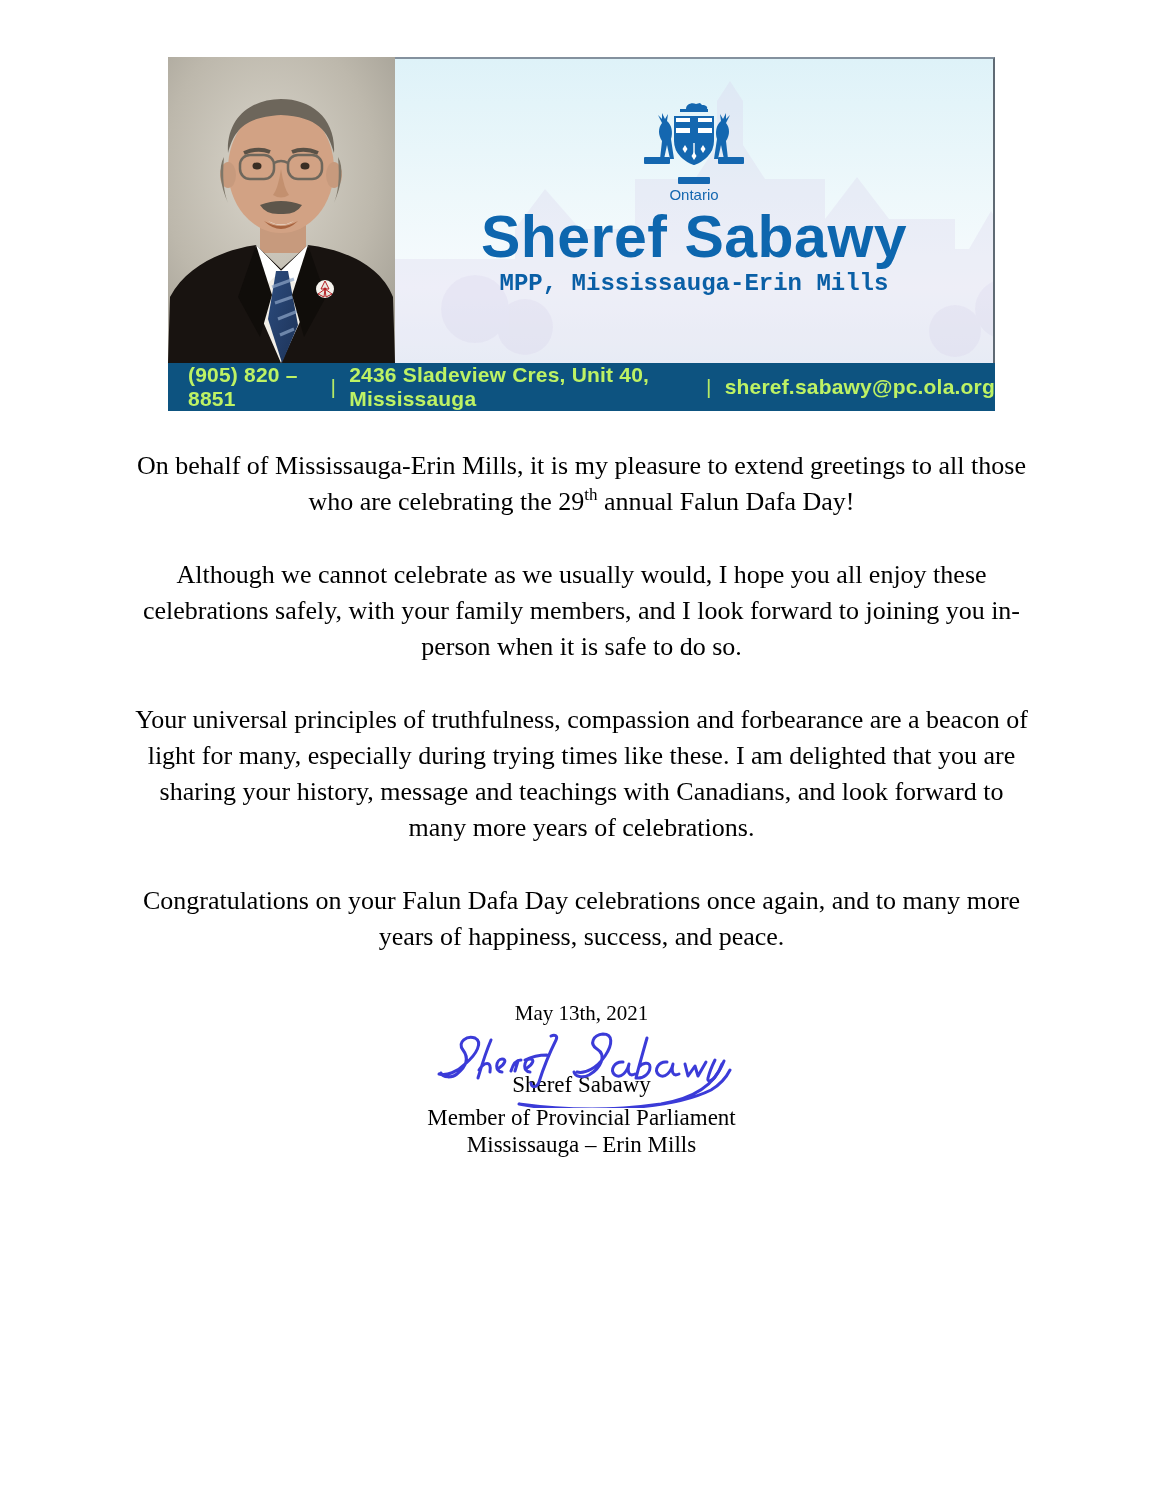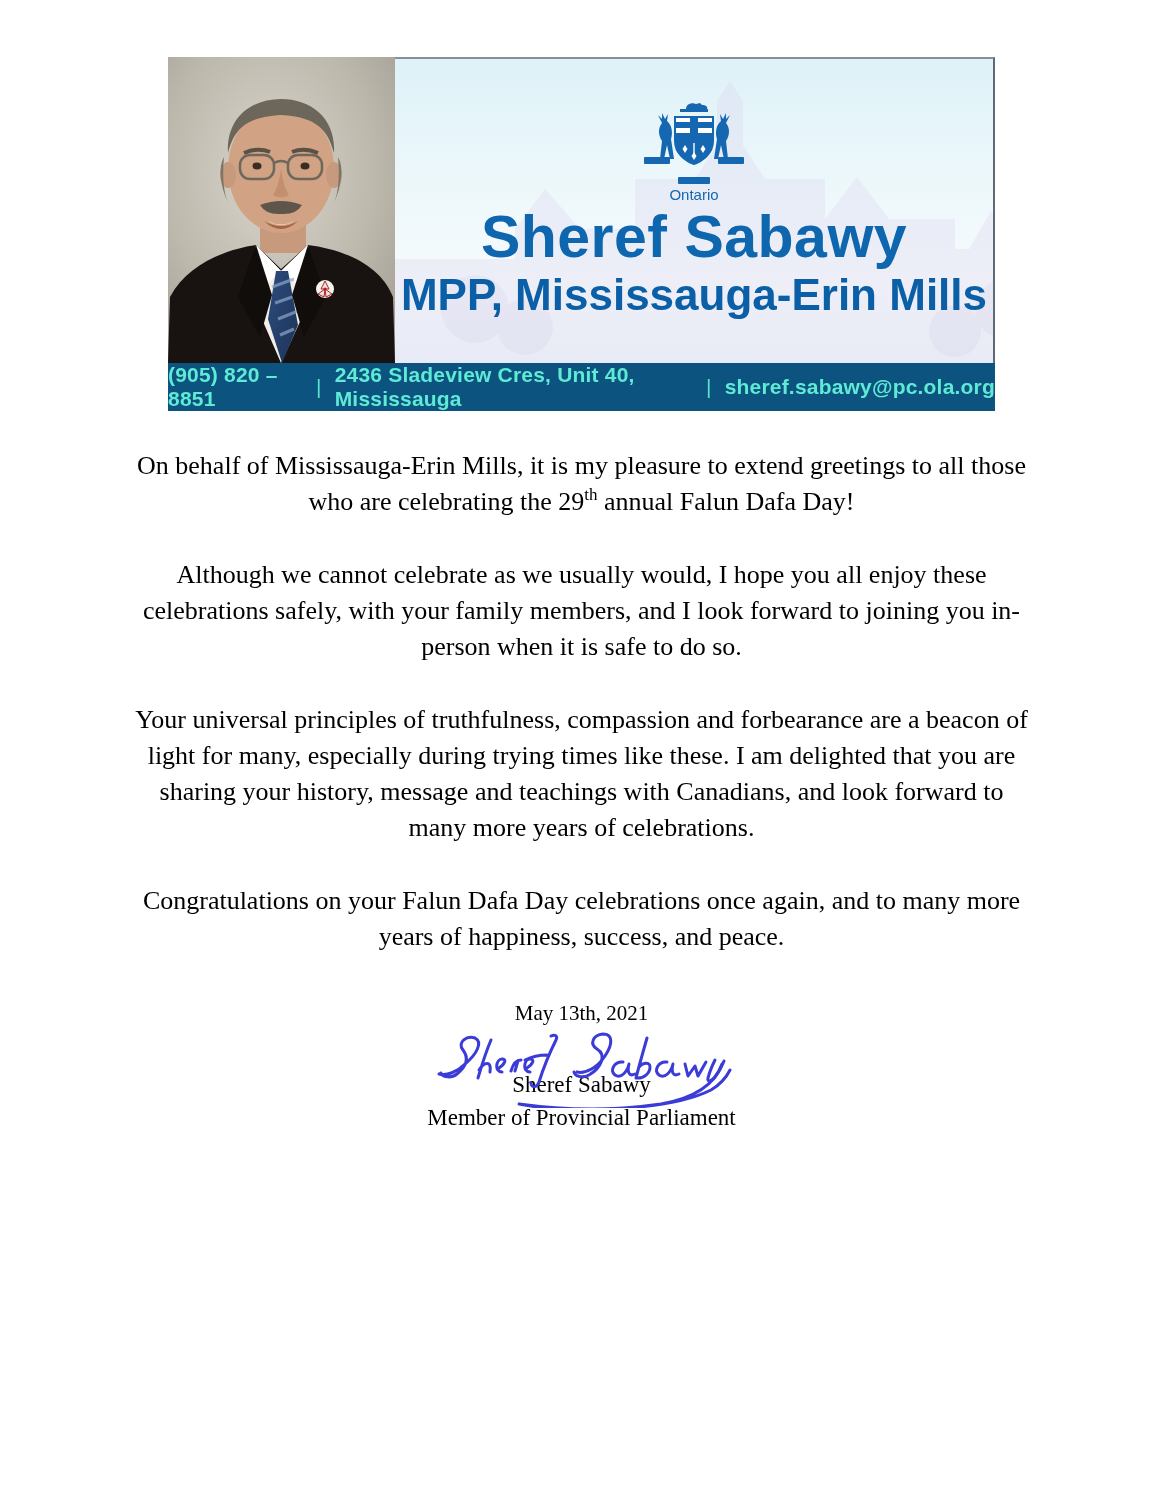--- a/index.html
+++ b/index.html
@@ -31,28 +31,29 @@
   .crest{margin-top:42px;position:relative;z-index:1;display:flex;flex-direction:column;align-items:center;}
   .crest-label{font-family:"Liberation Sans",sans-serif;font-size:15px;color:#1467b0;margin-top:1px;}
   .mpp-name{
     position:relative;z-index:1;
     font-family:"Liberation Sans",sans-serif;
     font-weight:700;font-size:59px;line-height:1.02;
     color:#0d66ae;letter-spacing:.5px;margin-top:4px;
   }
   .mpp-role{
     position:relative;z-index:1;
-    font-family:Liberation Sans, sans-serif;
-    font-weight:700;font-size:44px;color:#0a5fa6;margin-top:3px;
+    font-family:Liberation Mono, monospace;
+    font-weight:700;font-size:24px;color:#0a5fa6;margin-top:3px;
   }
   .contact-bar{
-    height:48px;background:#0d5380;color:#5eead4;
+    height:48px;background:#0d5380;color:#bef264;
     display:flex;align-items:center;justify-content:center;
     font-family:"Liberation Sans",sans-serif;font-weight:700;font-size:21px;
     letter-spacing:.2px;
+    padding-left:20px;
   }
   .contact-bar .sep{margin:0 13px;font-weight:400;opacity:.95;}
   
   .letter-body{width:906px;margin:0 auto;text-align:center;}
   .letter-title{font-weight:700;font-size:30px;margin:46px 0 0;}
   .para{font-size:26px;line-height:36px;margin:37px 0 0;}
   .para.first{}
   .para sup{font-size:17px;vertical-align:super;line-height:0;}
   .date-line{font-size:21px;margin:46px 0 0;}
   .signature-wrap{position:relative;z-index:2;height:80px;margin:2px auto -36px;width:310px;}
@@ -240,14 +241,15 @@
 
           <path d="M288 32 C284 40 282 46 281 50 C280 54 284 54 288 49 C292 44 295 38 297 33"></path>
 
           <path d="M295 36 C288 56 268 70 234 76 C178 84 120 82 92 76 C150 84 240 84 284 62 C294 56 300 48 303 42"></path>
         </g>
       </svg>
     </div>
 
     <div class="signed-name">Sheref Sabawy</div>
     <div class="signed-title">Member of Provincial Parliament</div>
+    <div class="signed-riding">Mississauga – Erin Mills</div>
   </div>
 </div>
 
 </body></html>

